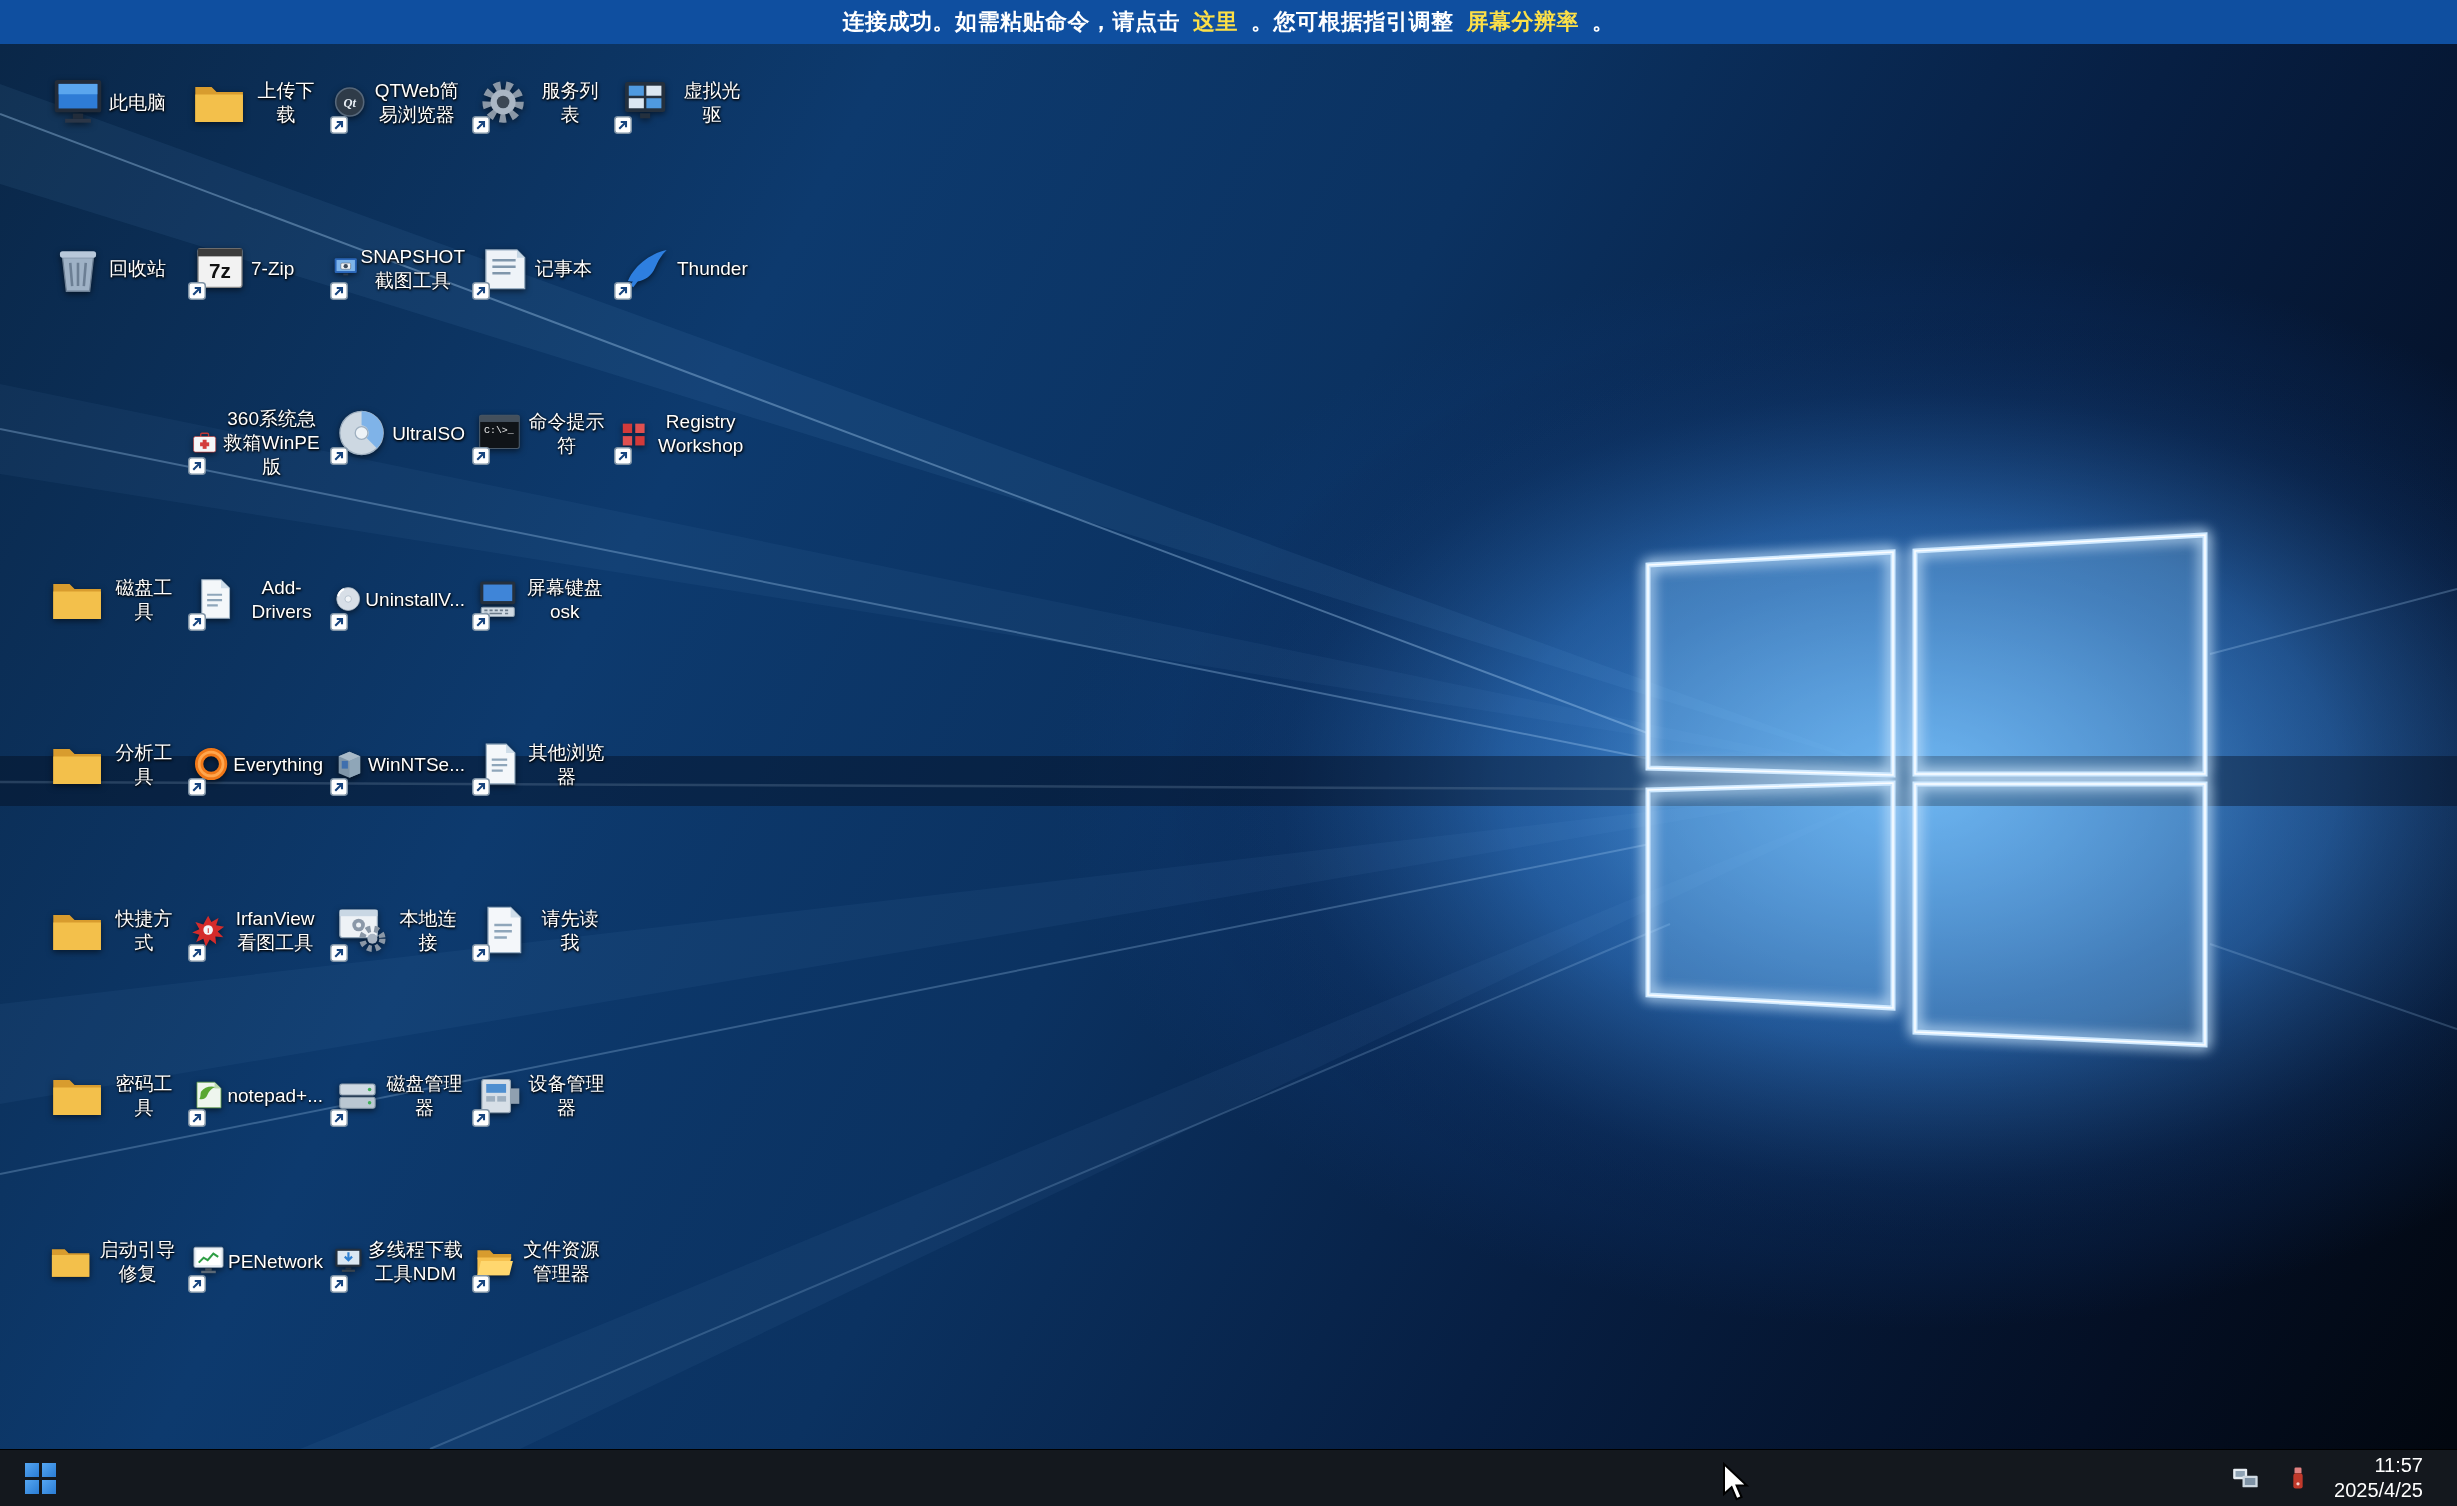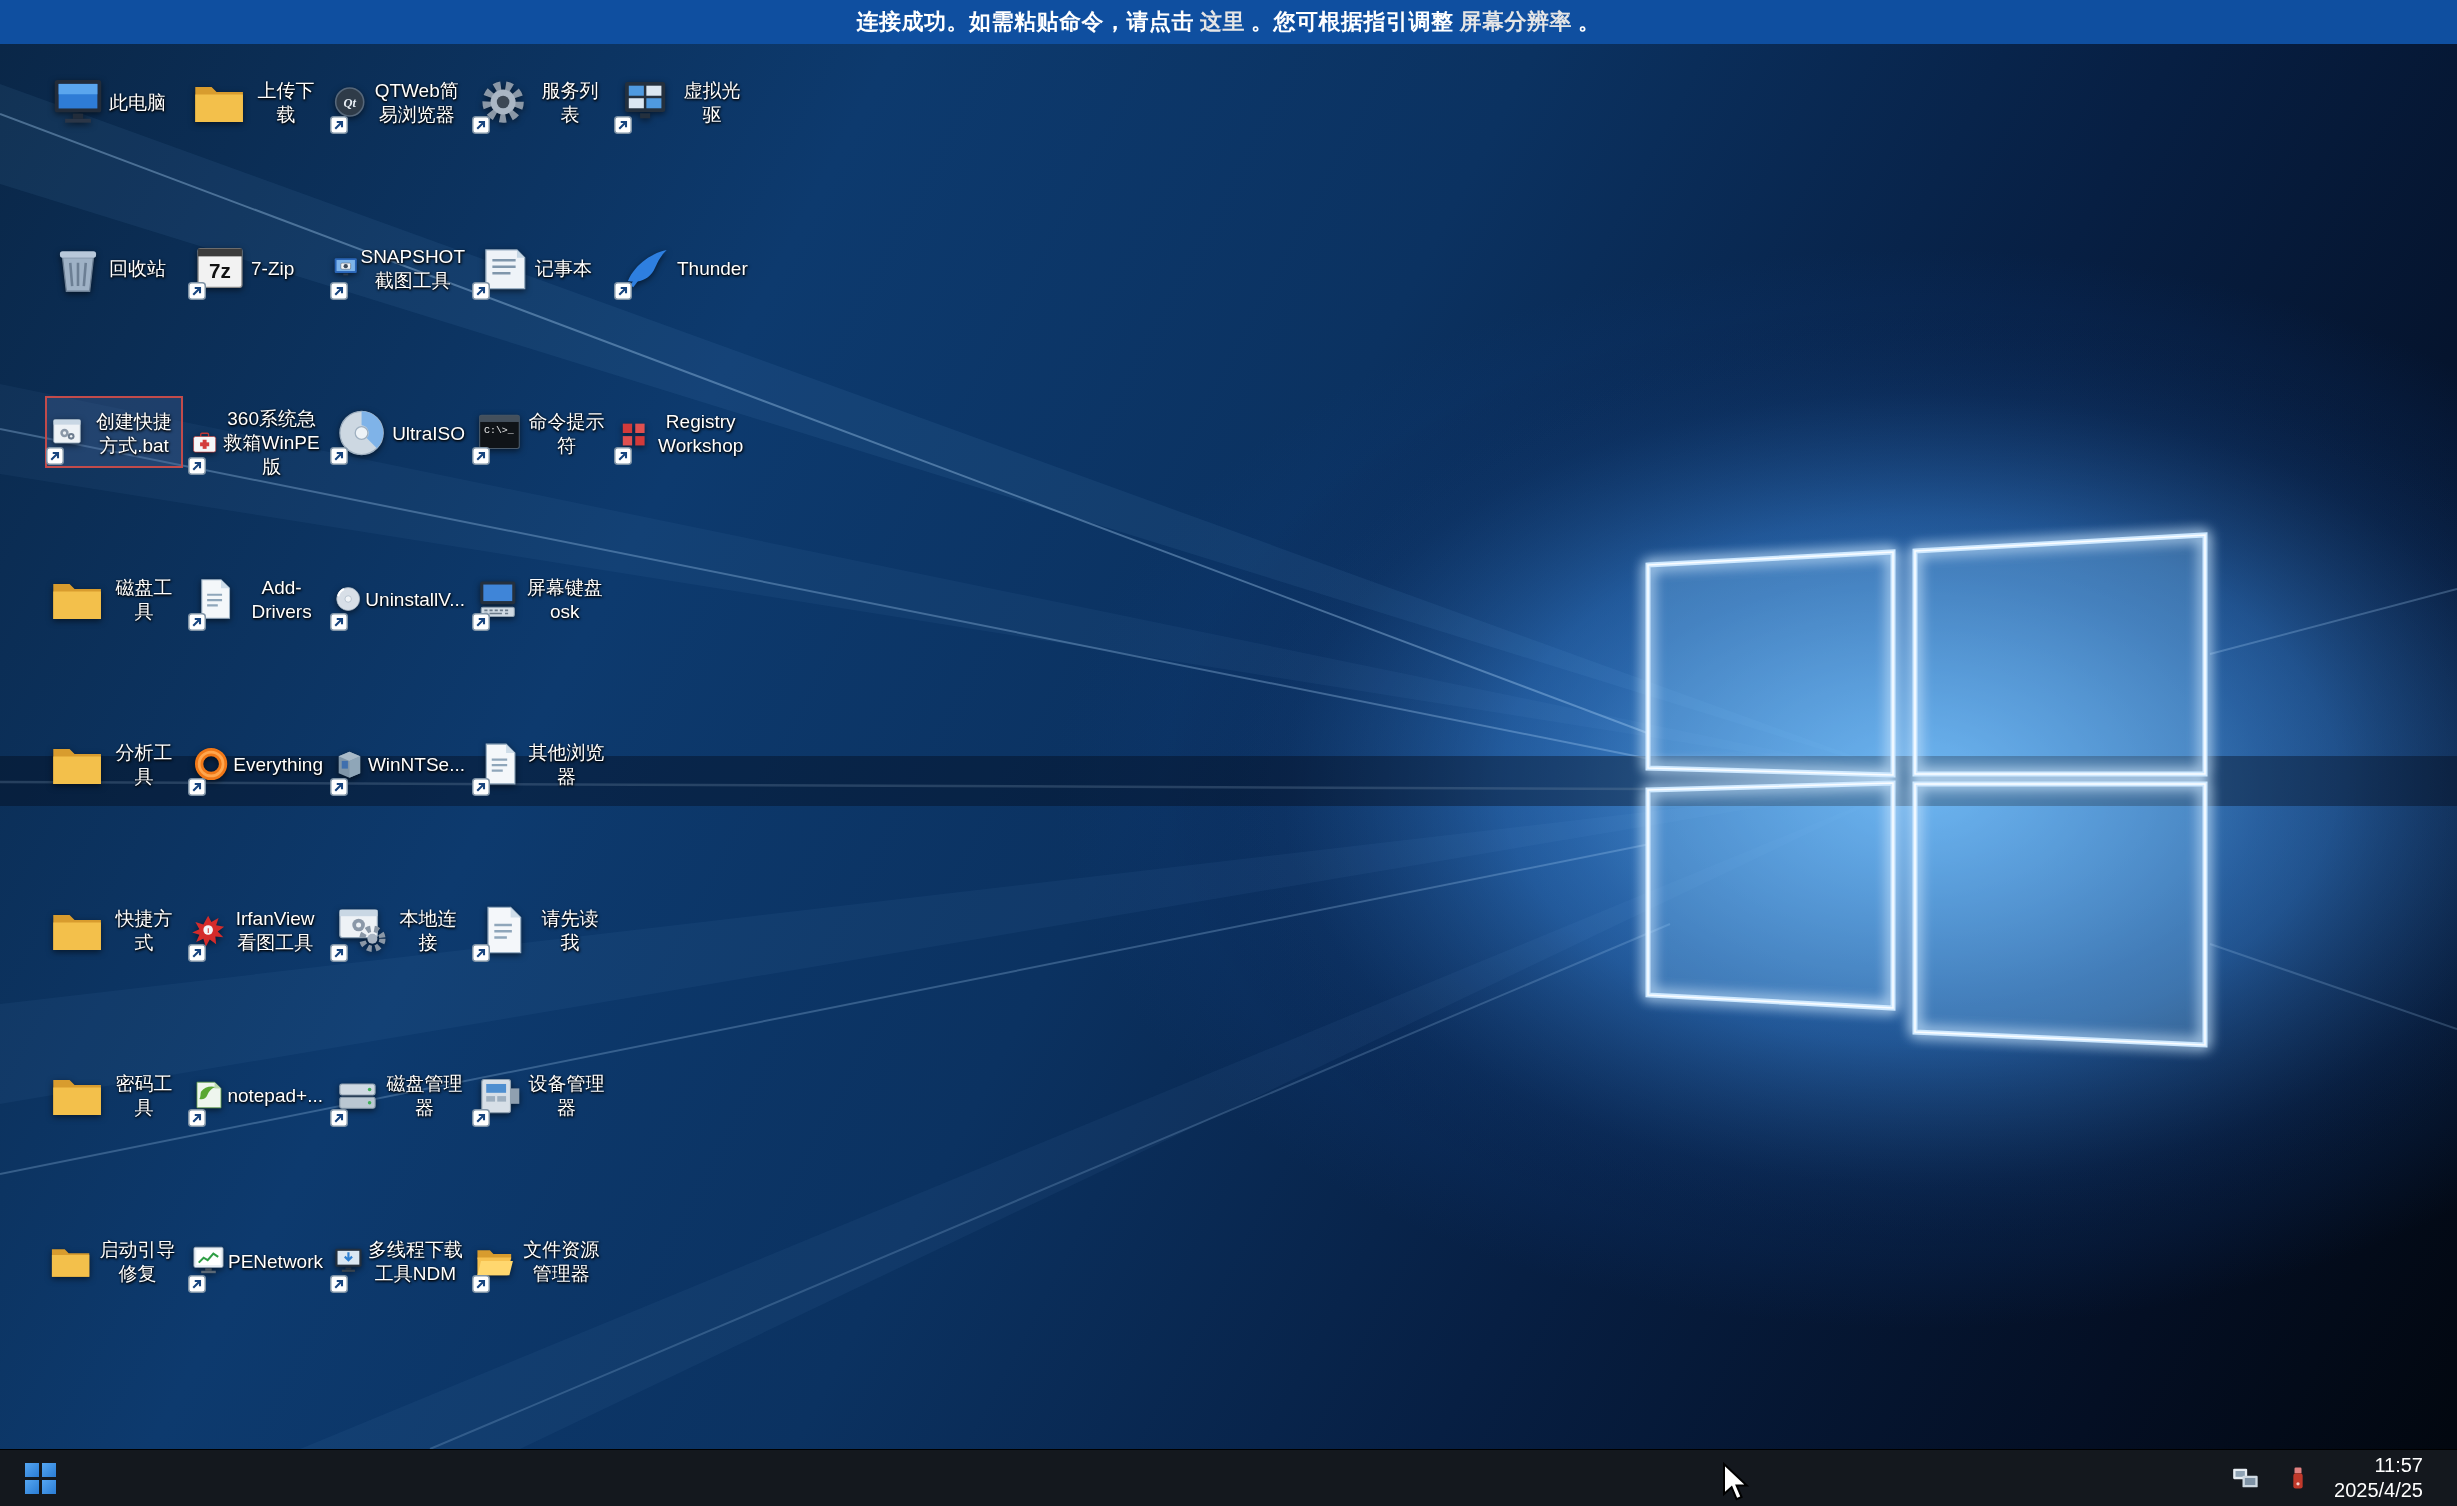--- a/index.html
+++ b/index.html
@@ -2,21 +2,21 @@
 <html><head>
 <meta charset="utf-8">
 <style>
   html,body{margin:0;padding:0;width:2457px;height:1506px;overflow:hidden;
     font-family:"Liberation Sans",sans-serif;background:#000;position:relative;}
 
   
   .banner{position:absolute;top:0;left:0;right:0;height:44px;background:#0f4fa0;
     display:flex;align-items:center;justify-content:center;color:#fff;
     font-size:22px;font-weight:bold;z-index:40;letter-spacing:0.5px;}
-  .banner a{color:#e5e5e5;text-decoration:none;cursor:pointer;margin:0 6px;}
+  .banner a{color:#fde047;text-decoration:none;cursor:pointer;margin:0 13px;}
 
   
   .desktop{position:absolute;top:44px;left:0;right:0;bottom:57px;overflow:hidden;
     background:
       radial-gradient(1150px 720px at 78% 53%, rgba(86,166,238,0.85) 0%, rgba(40,110,195,0.55) 30%, rgba(15,60,125,0.35) 55%, rgba(0,0,0,0) 75%),
       linear-gradient(118deg,#0a2748 0%,#0d3a6e 28%,#0b3261 48%,#071f43 68%,#040f24 88%,#02070f 100%);}
   .wp-svg{position:absolute;inset:0;width:100%;height:100%;}
 
   
   .icons{position:absolute;inset:0;}
@@ -211,36 +211,20 @@
             <path d="M10 34 C16 20 30 12 40 10 C34 16 33 20 30 26 C26 33 18 36 10 34 Z" fill="#2e7fe0"></path>
             <path d="M22 26 l-9 12" stroke="#2e7fe0" stroke-width="3" fill="none"></path>
           </svg><span class="sc">
             <svg viewBox="0 0 12 12">
               <rect x="0.5" y="0.5" width="11" height="11" rx="2" fill="#fff" stroke="#7f93a6"></rect>
               <path d="M3.5 8.5 L8 4 M4.5 4 H8 V7.5" stroke="#17447e" stroke-width="1.4" fill="none"></path>
             </svg>
           </span></div>
         <div class="icon-label">Thunder</div>
       </div>
-      <div class="icon-item selected" style="left: 45px; top: 352px;">
-        <div class="icon-glyph"><svg viewBox="0 0 48 48">
-            <rect x="8" y="8" width="32" height="28" rx="2" fill="#eef2f6" stroke="#8fa3b6"></rect>
-            <rect x="8" y="8" width="32" height="6" fill="#c9d7e4"></rect>
-            <circle cx="21" cy="24" r="5" fill="#8b98a8"></circle>
-            <circle cx="29" cy="28" r="4" fill="#6d7c8e"></circle>
-            <circle cx="21" cy="24" r="2" fill="#eef2f6"></circle>
-            <circle cx="29" cy="28" r="1.5" fill="#eef2f6"></circle>
-          </svg><span class="sc">
-            <svg viewBox="0 0 12 12">
-              <rect x="0.5" y="0.5" width="11" height="11" rx="2" fill="#fff" stroke="#7f93a6"></rect>
-              <path d="M3.5 8.5 L8 4 M4.5 4 H8 V7.5" stroke="#17447e" stroke-width="1.4" fill="none"></path>
-            </svg>
-          </span></div>
-        <div class="icon-label">创建快捷方式.bat</div>
-      </div>
       <div class="icon-item" style="left: 187px; top: 356px;">
         <div class="icon-glyph"><svg viewBox="0 0 48 48">
             <rect x="18" y="9" width="12" height="7" rx="2" fill="none" stroke="#c03636" stroke-width="2"></rect>
             <rect x="7" y="14" width="34" height="24" rx="3" fill="#f4f6f8" stroke="#c03636"></rect>
             <rect x="21" y="19" width="6" height="14" fill="#d33c3c"></rect>
             <rect x="17" y="23" width="14" height="6" fill="#d33c3c"></rect>
           </svg><span class="sc">
             <svg viewBox="0 0 12 12">
               <rect x="0.5" y="0.5" width="11" height="11" rx="2" fill="#fff" stroke="#7f93a6"></rect>
               <path d="M3.5 8.5 L8 4 M4.5 4 H8 V7.5" stroke="#17447e" stroke-width="1.4" fill="none"></path>

